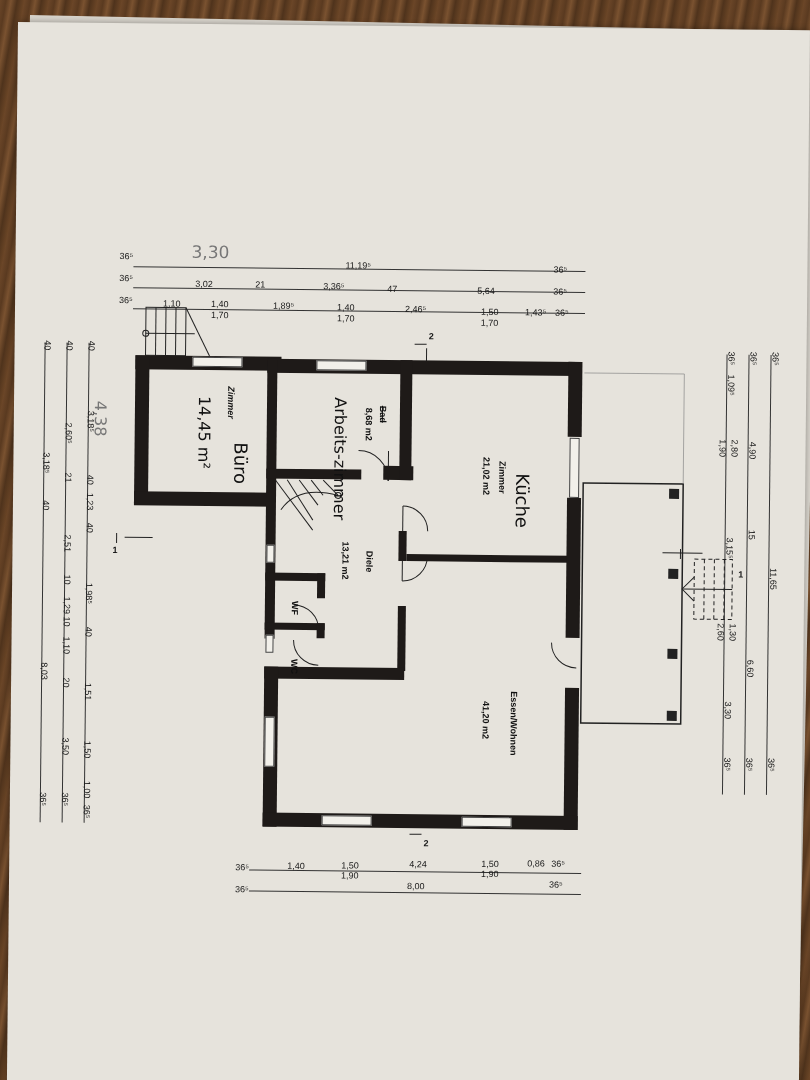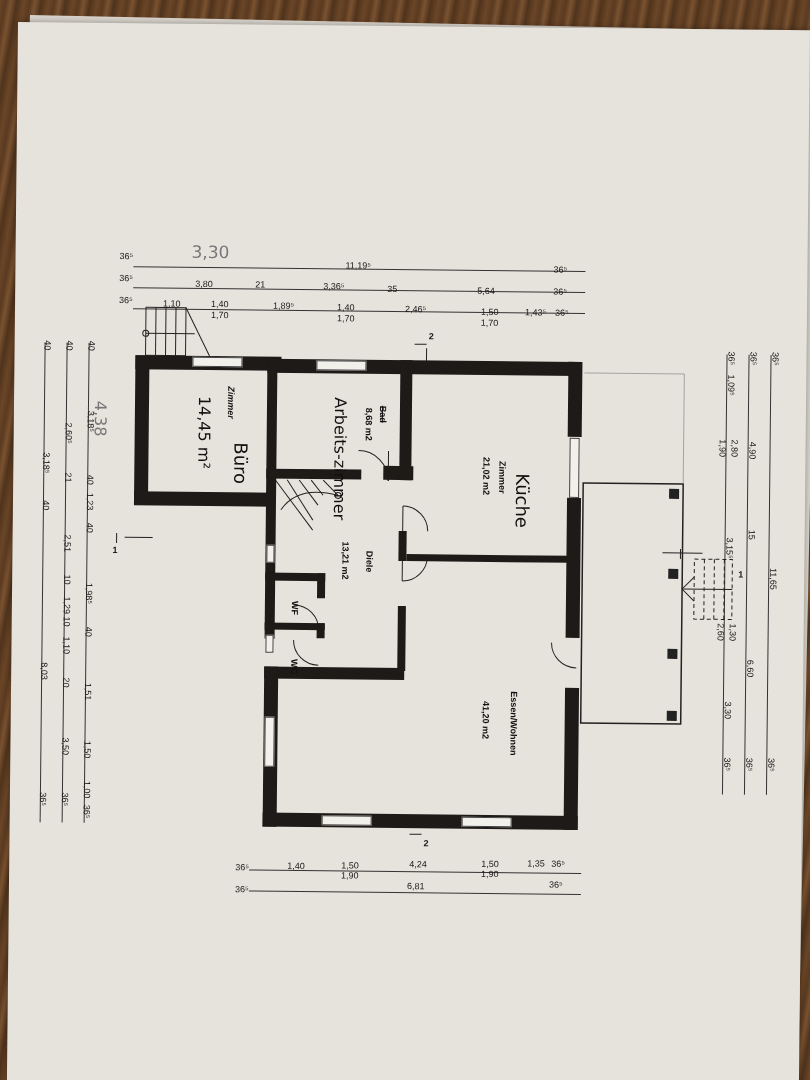--- a/index.html
+++ b/index.html
@@ -32,24 +32,24 @@
 
   <div>
     <div class="line" style="left:118px;top:243px;width:452px;height:1px;"></div>
     <span class="dim" style="left:104px;top:228px;">36⁵</span>
     <span class="dim" style="left:330px;top:235px;">11,19⁵</span>
     <span class="dim" style="left:538px;top:237px;">36⁵</span>
   </div>
   <div>
     <div class="line" style="left:118px;top:264px;width:452px;height:1px;"></div>
     <span class="dim" style="left:104px;top:250px;">36⁵</span>
-    <span class="dim" style="left:180px;top:255px;">3,80</span>
+    <span class="dim" style="left:180px;top:255px;">3,02</span>
     <span class="dim" style="left:240px;top:255px;">21</span>
     <span class="dim" style="left:308px;top:256px;">3,36⁵</span>
-    <span class="dim" style="left:372px;top:258px;">35</span>
+    <span class="dim" style="left:372px;top:258px;">47</span>
     <span class="dim" style="left:462px;top:259px;">5,64</span>
     <span class="dim" style="left:538px;top:259px;">36⁵</span>
   </div>
   <div>
     <div class="line" style="left:118px;top:285px;width:452px;height:1px;"></div>
     <span class="dim" style="left:104px;top:272px;">36⁵</span>
     <span class="dim" style="left:148px;top:275px;">1,10</span>
     <span class="dim" style="left:196px;top:275px;">1,40</span>
     <span class="dim" style="left:196px;top:286px;">1,70</span>
     <span class="dim" style="left:258px;top:276px;">1,89⁵</span>
@@ -128,27 +128,27 @@
 
   <div>
     <div class="line" style="left:240px;top:845px;width:332px;height:1px;"></div>
     <span class="dim" style="left:226px;top:838px;">36⁵</span>
     <span class="dim" style="left:278px;top:836px;">1,40</span>
     <span class="dim" style="left:332px;top:835px;">1,50</span>
     <span class="dim" style="left:332px;top:845px;">1,90</span>
     <span class="dim" style="left:400px;top:833px;">4,24</span>
     <span class="dim" style="left:472px;top:832px;">1,50</span>
     <span class="dim" style="left:472px;top:842px;">1,90</span>
-    <span class="dim" style="left:518px;top:831px;">1,35</span>
+    <span class="dim" style="left:518px;top:831px;">0,86</span>
     <span class="dim" style="left:542px;top:831px;">36⁵</span>
   </div>
   <div>
     <div class="line" style="left:240px;top:866px;width:332px;height:1px;"></div>
     <span class="dim" style="left:226px;top:860px;">36⁵</span>
-    <span class="dim" style="left:398px;top:855px;">6,81</span>
+    <span class="dim" style="left:398px;top:855px;">8,00</span>
     <span class="dim" style="left:540px;top:852px;">36⁵</span>
   </div>
 
   <svg width="792" height="1070">
 
     <g stroke="#222" fill="none" stroke-width="1">
       <rect x="131" y="284" width="40" height="48"></rect>
       <line x1="141" y1="284" x2="141" y2="332"></line>
       <line x1="151" y1="284" x2="151" y2="332"></line>
       <line x1="161" y1="284" x2="161" y2="332"></line>

